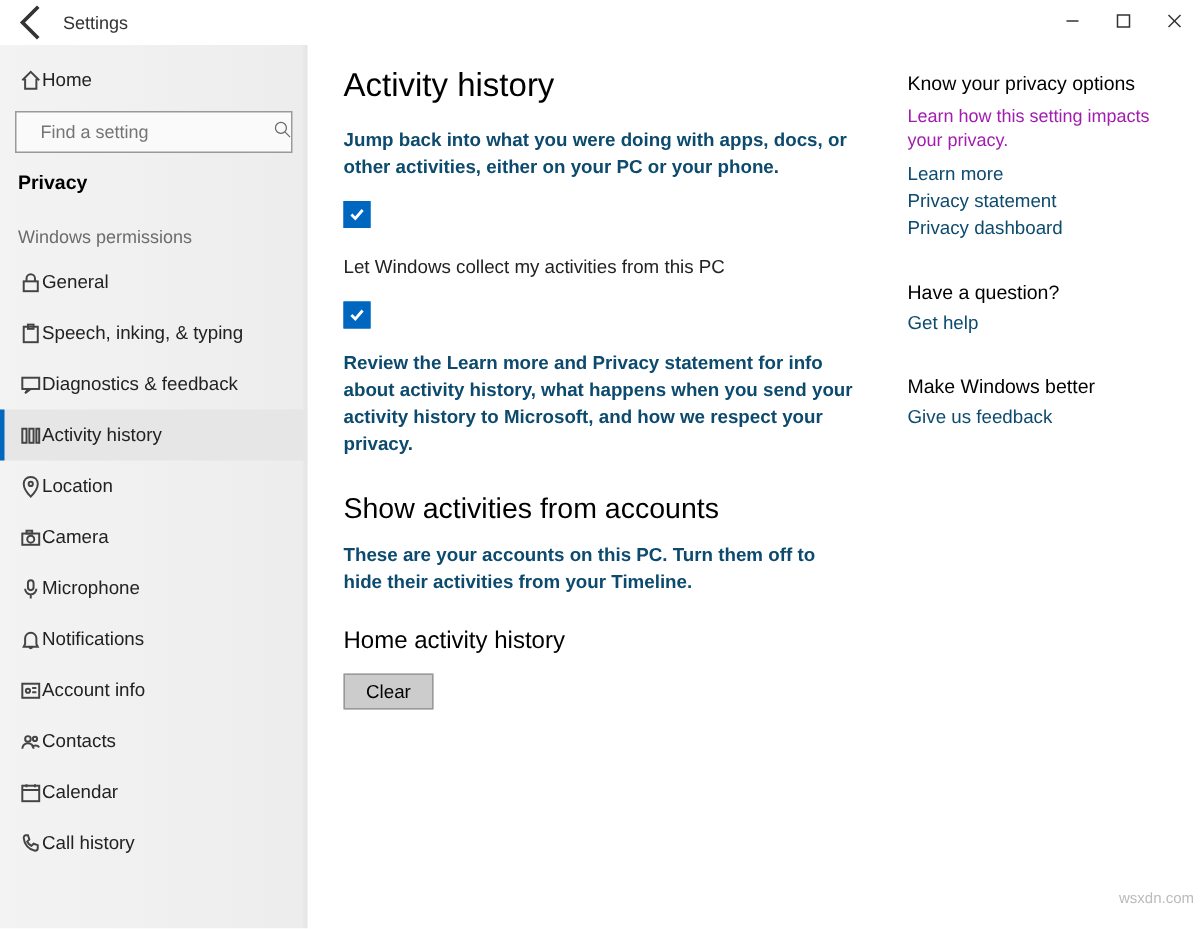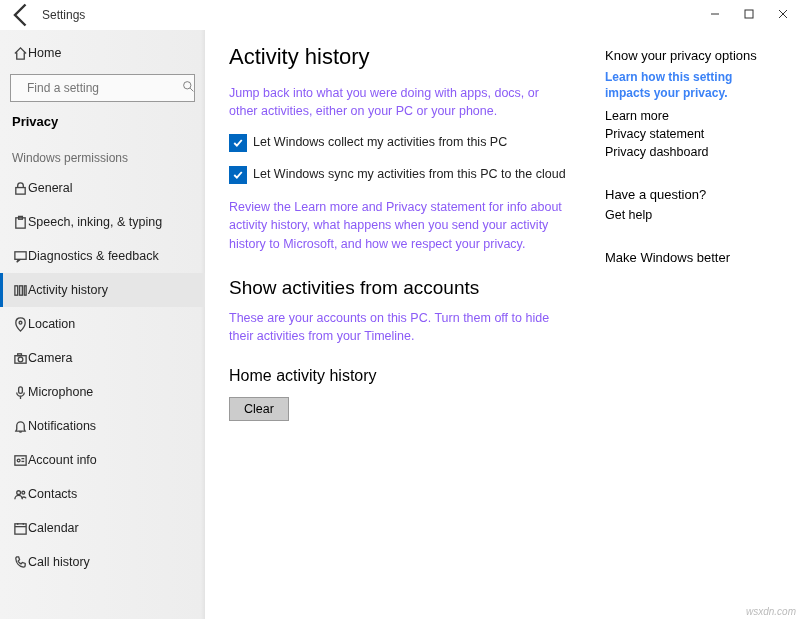--- a/index.html
+++ b/index.html
@@ -67,43 +67,43 @@
     border-left: 3px solid #0067c0;
     background: #e6e6e6;
     padding-left: 9px;
   }
   
   .main { flex:1; display:flex; padding: 14px 16px 0 24px; overflow:hidden;}
   .content { flex:1; max-width: 370px; }
   h1 { font-size: 22px; font-weight: 400; margin-bottom: 14px; }
   h2 { font-size: 19px; font-weight: 400; margin: 24px 0 10px 0;}
   h3 { font-size: 16px; font-weight: 400; margin: 22px 0 12px 0;}
-  .desc { font-size: 12.5px; color:#8b5cf6; line-height:1.45; margin-bottom: 14px; max-width: 340px;}
-  .chkrow { display:flex; align-items:flex-start; gap:6px; margin: 8px 0 14px 0;}
+  .desc { font-size: 12.5px; color:#0c4a6e; line-height:1.45; margin-bottom: 14px; max-width: 340px; font-weight: bold;}
+  .chkrow { display:flex; align-items:flex-start; gap:18px; margin: 8px 0 14px 0; flex-direction: column;}
   .chkbox {
     width:18px;height:18px;background:#0067c0;border:1px solid #0067c0;
     display:flex;align-items:center;justify-content:center;flex-shrink:0;
   }
   .chkbox svg { width:12px;height:12px;stroke:#fff;stroke-width:2.5;fill:none;}
   .chkrow span { font-size:12.5px; color:#222; line-height:1.3;}
   .btn {
     display:inline-block;
     border:1px solid #999;
     background:#ccc;
     padding: 4px 14px;
     font-size:12.5px;
     margin-bottom: 18px;
   }
-  .link { color:#000000; font-size:12.5px; display:block; margin: 4px 0;}
+  .link { color:#0c4a6e; font-size:12.5px; display:block; margin: 4px 0;}
   
   .rightc { width: 170px; padding-left: 6px;}
   .rightc .rh { font-size: 13px; font-weight:400; margin-top: 4px; margin-bottom: 6px;}
-  .rightc .rsub { font-size:12px; color:#3b82f6; line-height:1.35; margin-bottom:8px;font-weight:bold;}
+  .rightc .rsub { font-size:12px; color:#a21caf; line-height:1.35; margin-bottom:8px;}
   .rblock { margin-bottom: 28px;}
-  .watermark { position:absolute; right:4px; bottom:2px; font-size:10px; color:#bbb;font-style:italic;}
+  .watermark { position:absolute; right:4px; bottom:14px; font-size:10px; color:#bbb;}
 </style>
 </head>
 <body>
 
 <div class="titlebar">
   <div class="back">
     <svg viewBox="0 0 16 16">
         <path d="M10 2 L4 8 L10 14" fill="none" stroke="#333" stroke-width="1.4"></path>
       </svg>
   </div>
@@ -283,21 +283,20 @@
             </svg>
           </div>
         <span>Let Windows collect my activities from this PC</span>
       </div>
       <div class="chkrow">
         <div class="chkbox">
             <svg viewBox="0 0 16 16">
               <path d="M3 8 L6.5 11.5 L13 4"></path>
             </svg>
           </div>
-        <span>Let Windows sync my activities from this PC to the cloud</span>
       </div>
 
       <div class="desc">Review the Learn more and Privacy statement for info about activity history, what happens when you send your activity history to Microsoft, and how we respect your privacy.</div>
 
       <h2>Show activities from accounts</h2>
       <div class="desc">These are your accounts on this PC. Turn them off to hide their activities from your Timeline.</div>
 
       <h3>Home activity history</h3>
       <div class="btn">Clear</div>
 
@@ -310,18 +309,19 @@
         <a class="link">Learn more</a>
         <a class="link">Privacy statement</a>
         <a class="link">Privacy dashboard</a>
       </div>
       <div class="rblock">
         <div class="rh">Have a question?</div>
         <a class="link">Get help</a>
       </div>
       <div class="rblock">
         <div class="rh">Make Windows better</div>
+        <a class="link">Give us feedback</a>
       </div>
     </div>
   </div>
 </div>
 
 <div class="watermark">wsxdn.com</div>
 
 </body></html>

